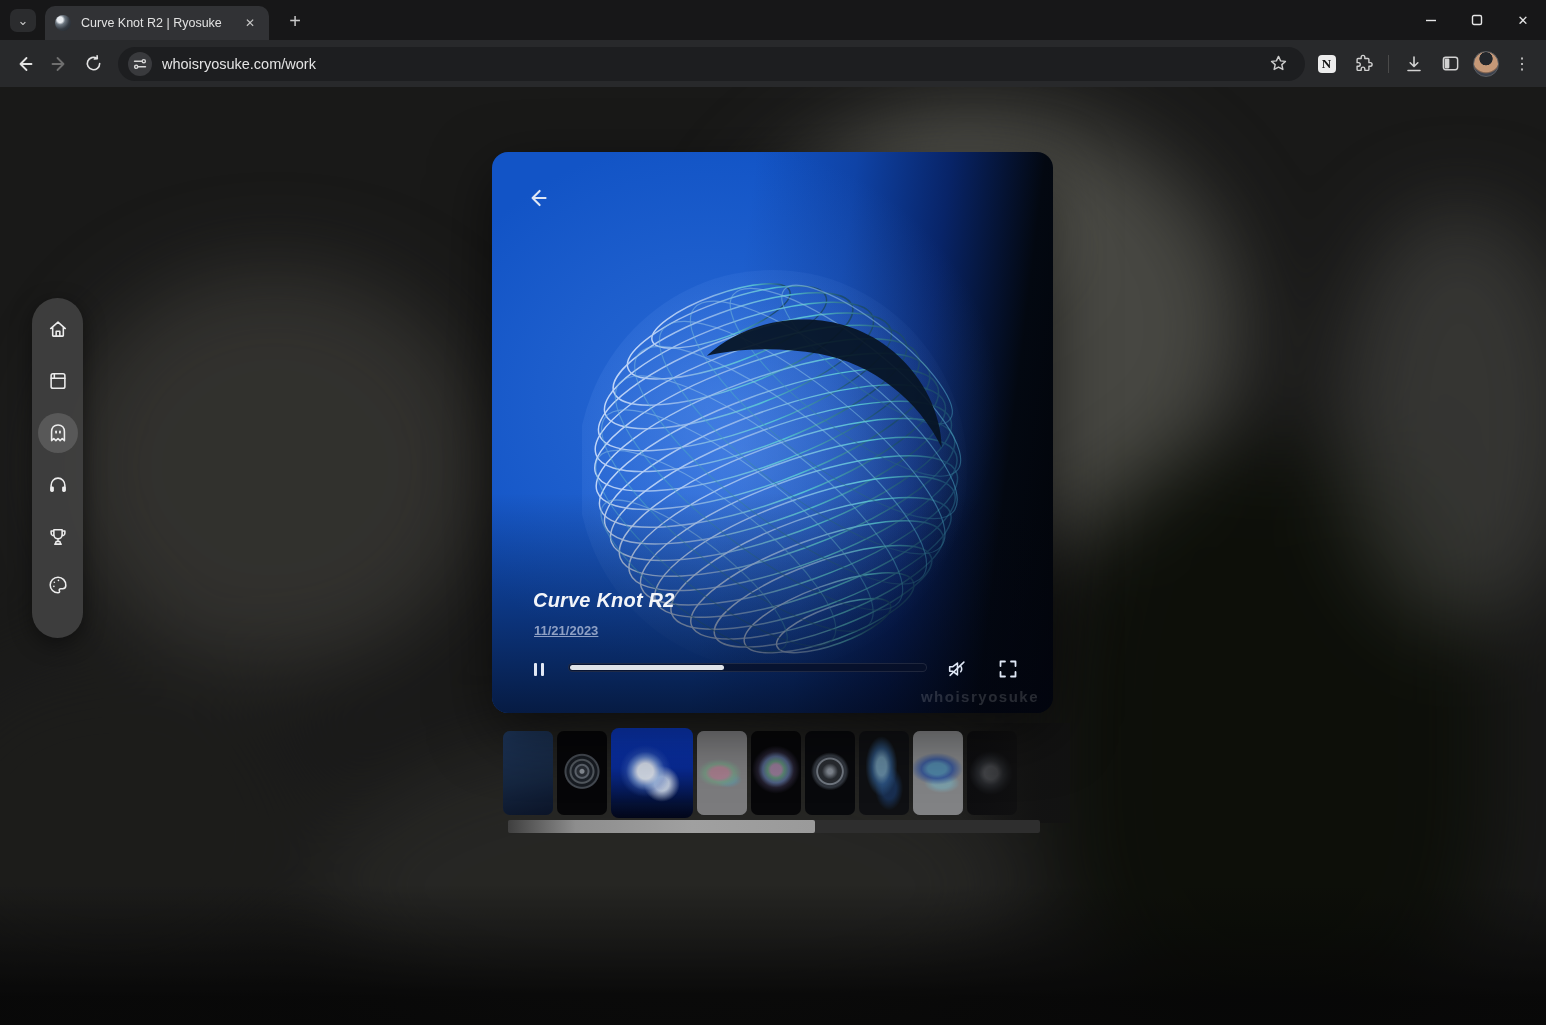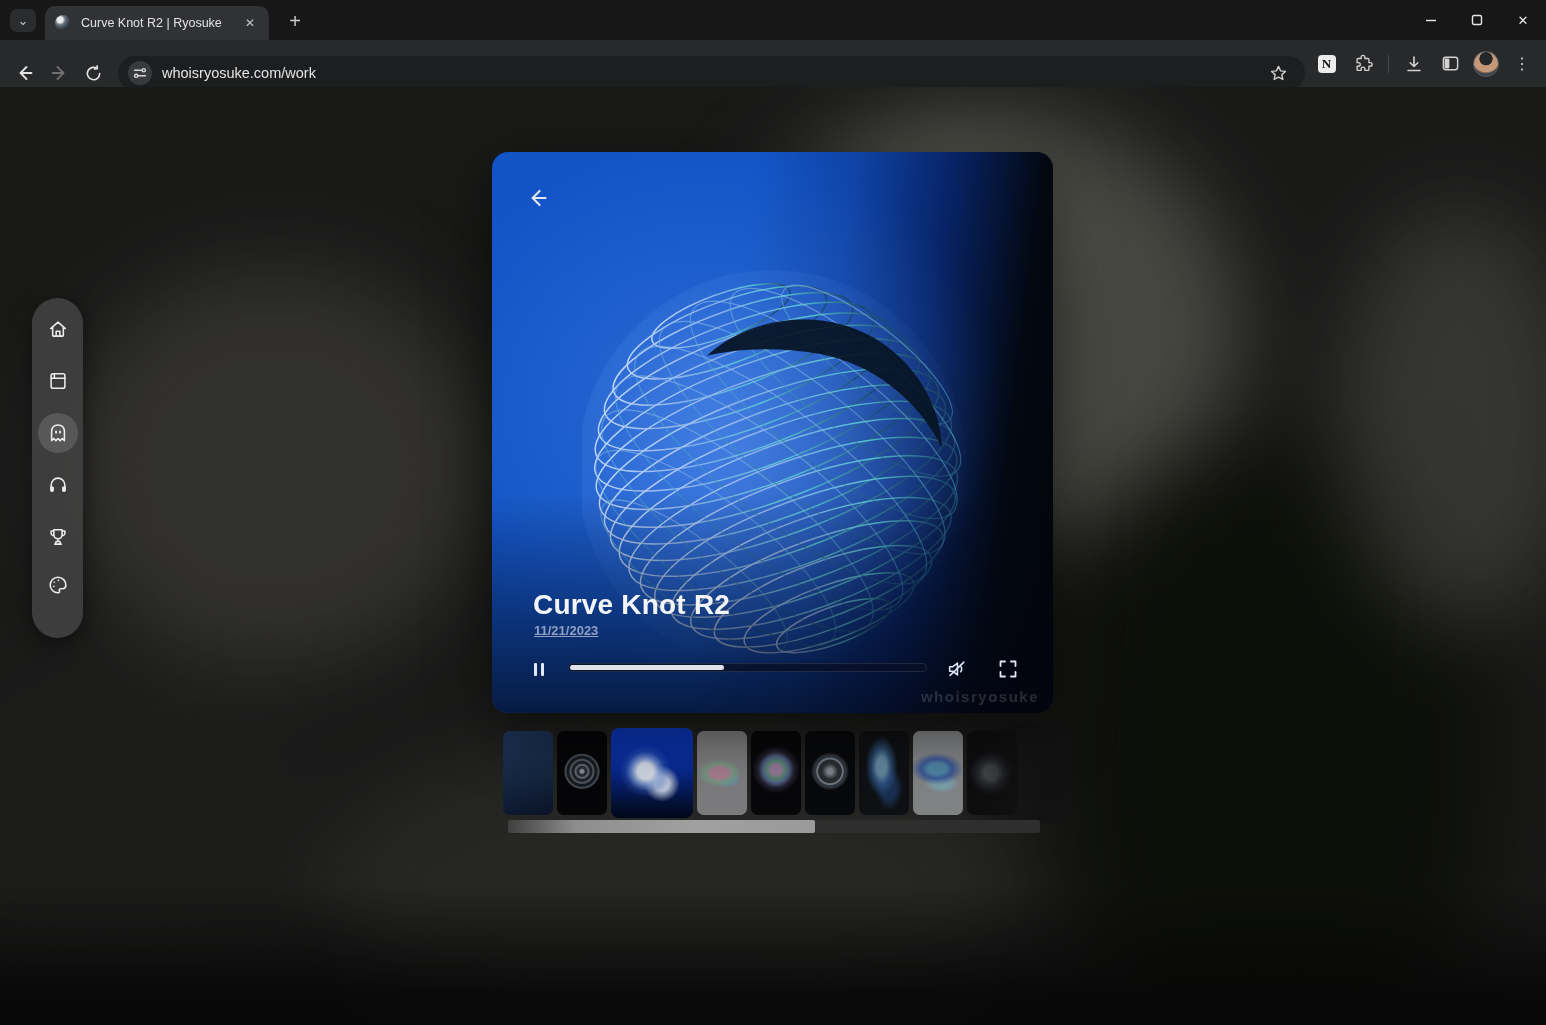--- a/index.html
+++ b/index.html
@@ -21,21 +21,21 @@
   .tab-close { color:#c6c6c6; font-size:12px; width:18px; height:18px; border-radius:50%;
     display:flex; align-items:center; justify-content:center; }
   .newtab { position:absolute; left:282px; top:8px; width:26px; height:26px; color:#c9c9c9;
     font-size:20px; font-weight:300; display:flex; align-items:center; justify-content:center; }
   .wincontrols { position:absolute; right:0; top:0; height:40px; display:flex; align-items:center; }
   .winbtn { width:46px; height:40px; display:flex; align-items:center; justify-content:center;
     color:#e6e6e6; font-size:13px; }
   .winbtn svg { stroke:#e6e6e6; }
 
   
-  .toolbar { height:47px; background:#28292b; display:flex; padding:16px 8px; flex:0 0 auto; }
+  .toolbar { height:47px; background:#28292b; display:flex; align-items:center; padding:16px 8px; flex:0 0 auto; }
   .navbtn { width:34px; height:34px; border-radius:50%; display:flex; align-items:center; justify-content:center; flex:0 0 auto; }
   .omnibox { flex:1; height:34px; margin:0 6px 0 8px; background:#1d1e20; border-radius:17px;
     display:flex; align-items:center; padding:0 10px; min-width:0; }
   .siteinfo { width:24px; height:24px; border-radius:50%; background:#393a3d;
     display:flex; align-items:center; justify-content:center; flex:0 0 auto; }
   .url { color:#e4e4e4; font-size:14.5px; margin-left:10px; flex:1; white-space:nowrap; overflow:hidden; }
   .toolicons { display:flex; align-items:center; gap:4px; flex:0 0 auto; }
   .toolbtn { width:32px; height:32px; display:flex; align-items:center; justify-content:center; }
   .divider { width:1.5px; height:18px; background:#4a4a4a; margin:0 5px; }
   .notion-badge { width:18px; height:18px; background:#ececec; border-radius:4px;
@@ -75,21 +75,21 @@
     overflow:hidden; z-index:4; box-shadow:0 18px 60px rgba(0,0,0,0.55);
     background:
       radial-gradient(ellipse 420px 380px at 38% 45%, rgba(64,126,226,0.5) 0%, rgba(64,126,226,0) 70%),
       linear-gradient(97deg, #1254c6 0%, #1254c6 42%, #0f43a6 58%, #082468 73%, #030811 88%, #020409 100%);
   }
   .modal-bottom-shade { position:absolute; left:0; right:0; bottom:0; height:220px;
     background:linear-gradient(to top, rgba(2,5,16,0.72) 0%, rgba(2,5,16,0) 100%); }
   .back-btn { position:absolute; left:32px; top:32px; width:28px; height:28px;
     display:flex; align-items:center; justify-content:center; }
   .knot { position:absolute; left:90px; top:118px; width:390px; height:390px; }
-  .m-title { position:absolute; left:41px; top:437px; color:#f3f5f9; font-size:28px; font-weight:700; letter-spacing:0.2px; }
+  .m-title { position:absolute; left:41px; top:437px; color:#f3f5f9; font-size:20px; font-weight:700; letter-spacing:0.2px;font-style:italic; }
   .m-date { position:absolute; left:42px; top:471px; color:#8ea0c4; font-size:13px; font-weight:600;text-decoration:underline; }
   .controls { position:absolute; left:0; top:503px; width:100%; height:30px; }
   .pause-btn { position:absolute; left:38px; top:5px; width:18px; height:18px;
     display:flex; align-items:center; justify-content:center; gap:3.5px; }
   .pause-btn i { display:block; width:3.5px; height:13px; background:#e2e8f4; border-radius:1px; }
   .progress { position:absolute; left:76px; top:8px; width:359px; height:9px; border-radius:5px;
     background:rgba(8,16,38,0.78); border:1px solid rgba(255,255,255,0.10); }
   .progress-fill { height:5px; margin:1px; background:#dfe3e8; border-radius:3px; }
   .mute-btn { position:absolute; left:451px; top:0; width:28px; height:28px;
     display:flex; align-items:center; justify-content:center; }

